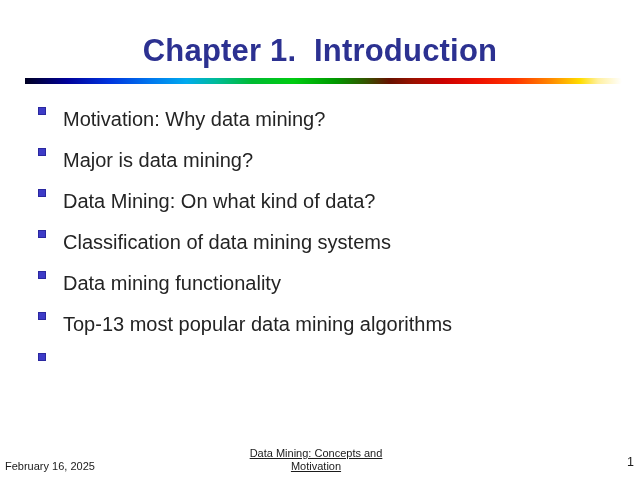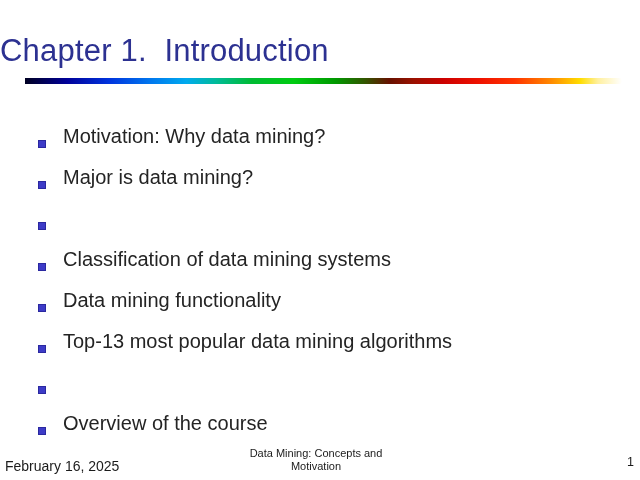--- a/index.html
+++ b/index.html
@@ -14,23 +14,24 @@
     background: #ffffff;
     overflow: hidden;
     font-family: "Liberation Sans", sans-serif;
   }
   .slide-title {
     position: absolute;
     left: 0;
     right: 0;
     top: 33px;
     margin: 0;
+    text-align: center;
     font-size: 31px;
     line-height: 36px;
-    font-weight: normal;
+    font-weight: bold;
     color: #2c3191;
     white-space: pre;
     letter-spacing: 0.2px;
   }
   .rainbow-divider {
     position: absolute;
     left: 25px;
     top: 78px;
     width: 597px;
     height: 6px;
@@ -44,54 +45,55 @@
   .bullet-list {
     position: absolute;
     left: 38px;
     top: 107px;
     margin: 0;
     padding: 0;
     list-style: none;
   }
   .bullet-item {
     display: flex;
-    align-items: flex-end;
+    align-items: flex-start;
     height: 41px;
   }
   .bullet-square {
     flex: 0 0 auto;
     width: 8px;
     height: 8px;
     margin-right: 17px;
     background: #3d3bc7;
     border: 1px solid #2a28a0;
     box-sizing: border-box;
   }
   .bullet-text {
     font-size: 20px;
     line-height: 24px;
     color: #242424;
   }
   .footer-date {
     position: absolute;
     left: 5px;
     top: 460px;
-    font-size: 14px;
+    font-size: 11px;
     line-height: 13px;
     color: #1b1b1b;
   }
   .footer-center {
     position: absolute;
     left: 0;
     right: 8px;
     top: 447px;
     text-align: center;
     font-size: 11px;
     line-height: 13px;
     color: #1b1b1b;
+    text-decoration: underline;
   }
   .footer-page {
     position: absolute;
     right: 6px;
     top: 455px;
     font-size: 12.5px;
     line-height: 15px;
     color: #1b1b1b;
   }
 </style>
@@ -108,40 +110,37 @@
     <li class="bullet-item">
       <span class="bullet-square"></span>
       <span class="bullet-text">Motivation: Why data mining?</span>
     </li>
     <li class="bullet-item">
       <span class="bullet-square"></span>
       <span class="bullet-text">Major is data mining?</span>
     </li>
     <li class="bullet-item">
       <span class="bullet-square"></span>
+      <span class="bullet-text">Data Mining: On what kind of data?</span>
     </li>
     <li class="bullet-item">
       <span class="bullet-square"></span>
       <span class="bullet-text">Classification of data mining systems</span>
     </li>
     <li class="bullet-item">
       <span class="bullet-square"></span>
       <span class="bullet-text">Data mining functionality</span>
     </li>
     <li class="bullet-item">
       <span class="bullet-square"></span>
       <span class="bullet-text">Top-13 most popular data mining algorithms</span>
     </li>
     <li class="bullet-item">
       <span class="bullet-square"></span>
     </li>
-    <li class="bullet-item">
-      <span class="bullet-square"></span>
-      <span class="bullet-text">Overview of the course</span>
-    </li>
   </ul>
 
   <div class="footer-date">February 16, 2025</div>
 
   <div class="footer-center">
     <div>Data Mining: Concepts and</div>
     <div>Motivation</div>
   </div>
 
   <div class="footer-page">1</div>

